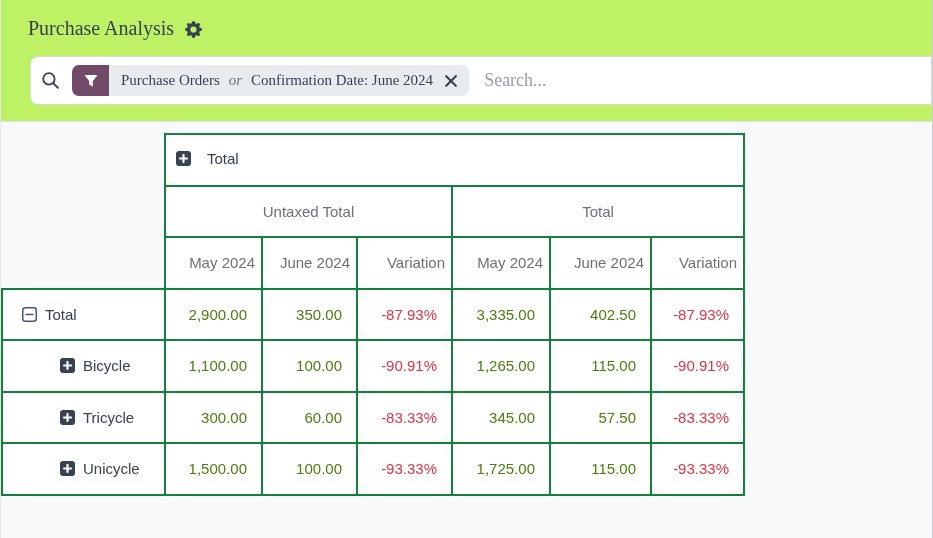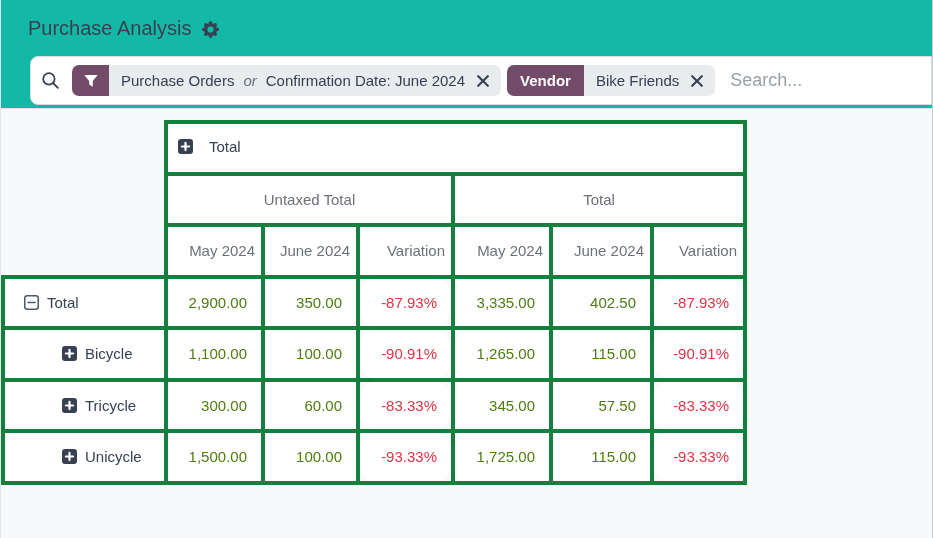--- a/index.html
+++ b/index.html
@@ -7,21 +7,21 @@
     width:933px; height:538px; overflow:hidden;
     font-family:"Liberation Sans", sans-serif;
     color:#374151;
   }
   .app {
     width:933px; height:538px; box-sizing:border-box;
     border-left:1px solid #e4e7ea; border-right:1px solid #c9cdd2;
     display:flex; flex-direction:column; background:#fff;
   }
   
-  .control-panel { padding-bottom:3px; border-bottom:1px solid #dee2e6; background:#14b8a6; }
+  .control-panel { padding-bottom:16px; border-bottom:1px solid #dee2e6; background:#bef264;font-family:Liberation Serif, serif; }
   .breadcrumb-row { display:flex; align-items:center; gap:11px; padding:13px 0 10px 27px; }
   .title { font-size:20px; font-weight:400; color:#374151; line-height:30px; margin:0; }
   .gear-btn { display:inline-flex; align-items:center; cursor:pointer; margin-top:2px; }
 
   .search-panel {
     margin:3px 0 0 29px; width:calc(100% - 29px); box-sizing:border-box;
     border:1px solid #d8dadd; border-radius:8px 0 0 8px;
     padding:8px 10px; display:flex; gap:12px; background:#fff;
   }
   .search-icon { align-self:center; display:inline-flex; }
@@ -37,21 +37,21 @@
     gap:9px; padding:0 12px; white-space:nowrap;
   }
   .or { font-style:italic; color:#69707d; }
   .facet-remove { display:inline-flex; align-items:center; margin-left:3px; cursor:pointer; }
   .search-placeholder { color:#99a0a8; font-size:18px; margin-left:9px; }
 
   
   .content { flex:1; background:#f8f9fa; padding-top:11px; }
   table.pivot { border-collapse:collapse; font-size:15px; table-layout:fixed; }
   .pivot th, .pivot td { height:51.5px; box-sizing:border-box; font-weight:400; }
-  .cell { border:4px solid #15803d; background:#fff; }
+  .cell { border:2px solid #15803d; background:#fff; }
   .empty { border:none; background:transparent; }
   .root-header { text-align:left; padding:0 10px; color:#374151; }
   .hflex { display:inline-flex; align-items:center; gap:8px; }
   .group-header { text-align:center; color:#6d7178; }
   .col-header { text-align:right; color:#6d7178; padding:0 6px; }
   .row-header { text-align:left; color:#374151; padding-left:19px; white-space:nowrap; cursor:pointer; }
   .row-header.sub { padding-left:57px; }
   .ricon { display:inline-flex; vertical-align:-2px; margin-right:8px; }
   .num { text-align:right; padding-right:14px; font-weight:bold; color:#4d7c0f; cursor:pointer; }
   .num.neg { color:#dc3545;border-radius:23px; }
@@ -93,31 +93,20 @@
             <span>Confirmation Date: June 2024</span>
             <span class="facet-remove">
               <svg width="12" height="12" viewBox="0 0 10 10">
                   <path d="M1 1l8 8M9 1L1 9" stroke="#374151" stroke-width="1.8" stroke-linecap="round"></path>
                 </svg>
             </span>
           </span>
         </div>
 
 
-        <div class="facet">
-          <span class="facet-field">Vendor</span>
-          <span class="facet-values">
-            <span>Bike Friends</span>
-            <span class="facet-remove">
-              <svg width="12" height="12" viewBox="0 0 10 10">
-                  <path d="M1 1l8 8M9 1L1 9" stroke="#374151" stroke-width="1.8" stroke-linecap="round"></path>
-                </svg>
-            </span>
-          </span>
-        </div>
 
         <span class="search-placeholder">Search...</span>
       </div>
     </div>
   </div>
 
   <div class="content">
     <table class="pivot">
       <colgroup>
         <col style="width:163px">

